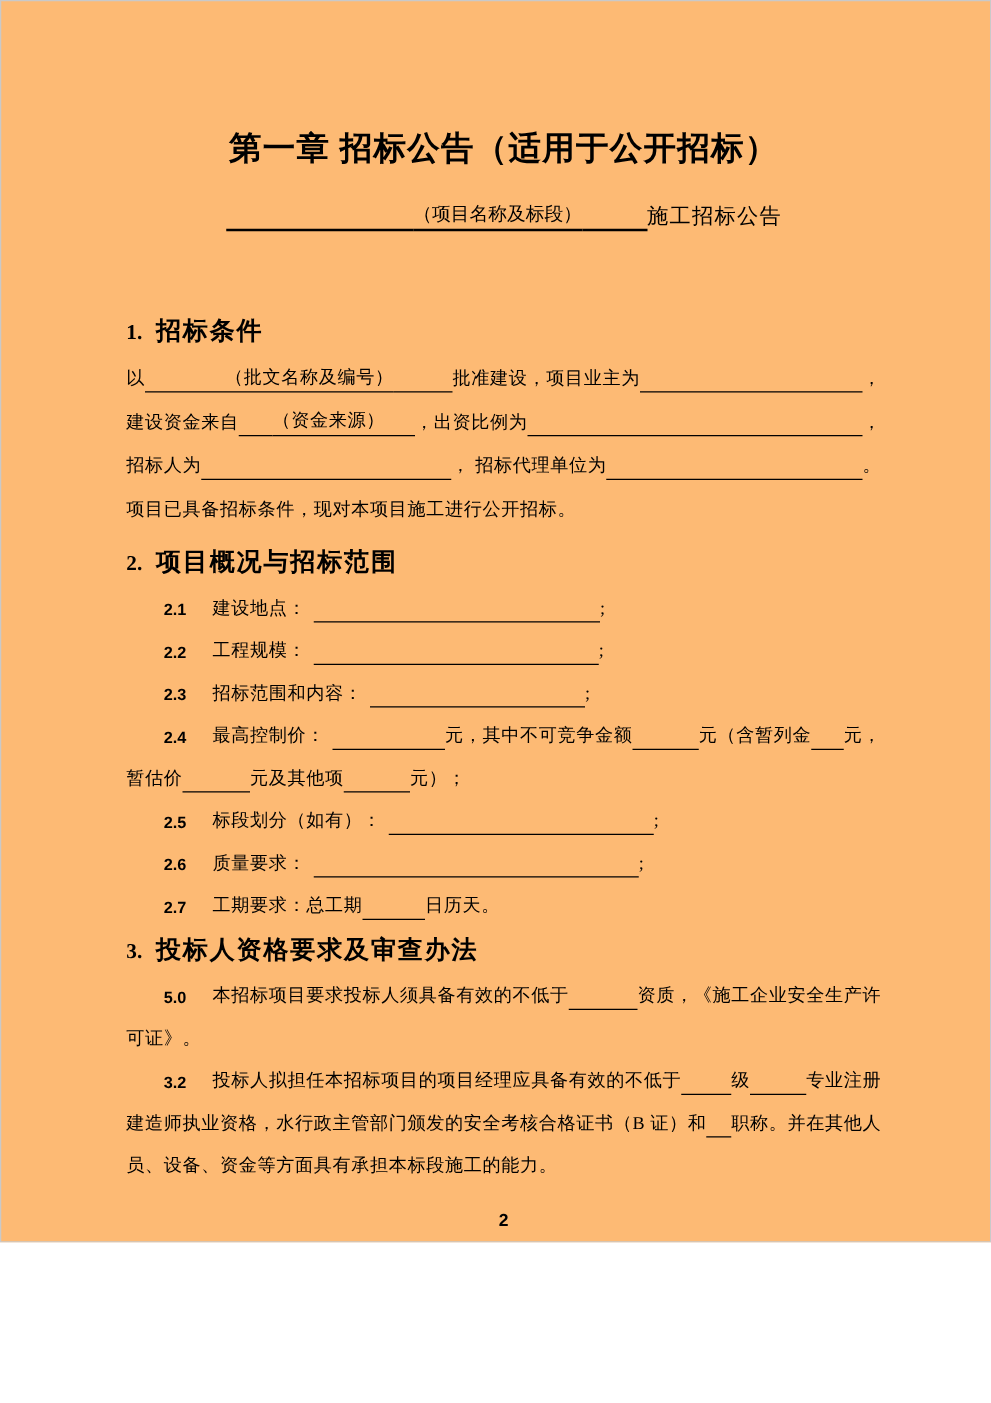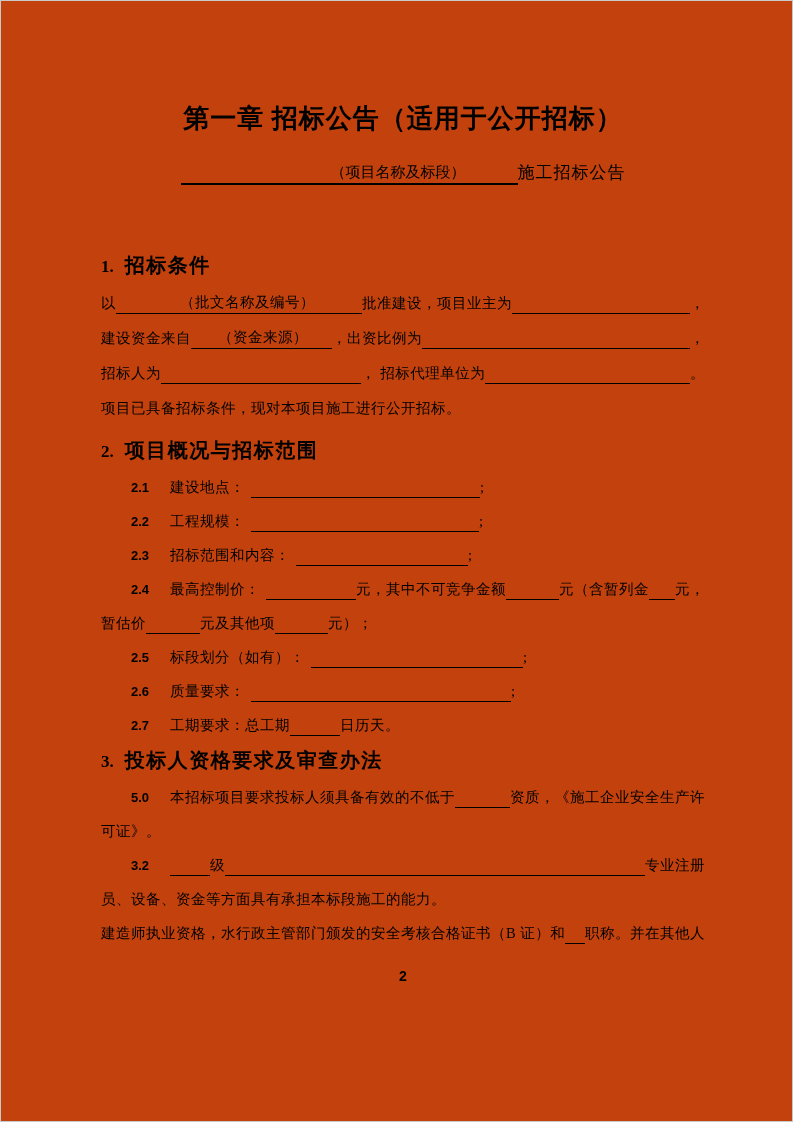--- a/index.html
+++ b/index.html
@@ -1,21 +1,21 @@
 <!DOCTYPE html>
 <html><head>
 <meta charset="utf-8">
 <style>
   html,body{margin:0;padding:0;background:#ffffff;}
   .page{
     position:relative;
-    width:793px;height:1122px;
+    width:793px;height:994px;
     box-sizing:border-box;
     border:1px solid #c9c9c9;
-    background:#c2410c;
+    background:#fdba74;
     color:#000;
     font-family:"Liberation Serif","DejaVu Serif",serif;
     overflow:hidden;
   }
   .content{padding:0 87px 0 100px;}
   
   .title{
     margin-top:98px;height:40px;line-height:40px;
     text-align:center;font-size:26px;font-weight:bold;letter-spacing:1px;
   }
@@ -173,31 +173,32 @@
         <span class="num">5.0</span>
         <span class="t">本招标项目要求投标人须具备有效的不低于</span>
         <span class="u fill"></span>
         <span class="t">资质，《施工企业安全生产许</span>
       </div>
       <div class="line iline">
         <span class="t">可证》。</span>
       </div>
       <div class="line iline ind">
         <span class="num">3.2</span>
+        <span class="t">投标人拟担任本招标项目的项目经理应具备有效的不低于</span>
         <span class="u" style="width:40px"></span>
         <span class="t">级</span>
         <span class="u fill"></span>
         <span class="t">专业注册</span>
       </div>
       <div class="line iline">
+        <span class="t">建造师执业资格，水行政主管部门颁发的安全考核合格证书（B 证）和</span>
+        <span class="u fill"></span>
+        <span class="t">职称。并在其他人</span>
+      </div>
+      <div class="line iline">
         <span class="t">员、设备、资金等方面具有承担本标段施工的能力。</span>
-      </div>
-      <div class="line iline">
-        <span class="t">建造师执业资格，水行政主管部门颁发的安全考核合格证书（B 证）和</span>
-        <span class="u fill"></span>
-        <span class="t">职称。并在其他人</span>
       </div>
     </div>
 
     <div class="pagenum">2</div>
 
   </div>
 </div>
 
 </body></html>

